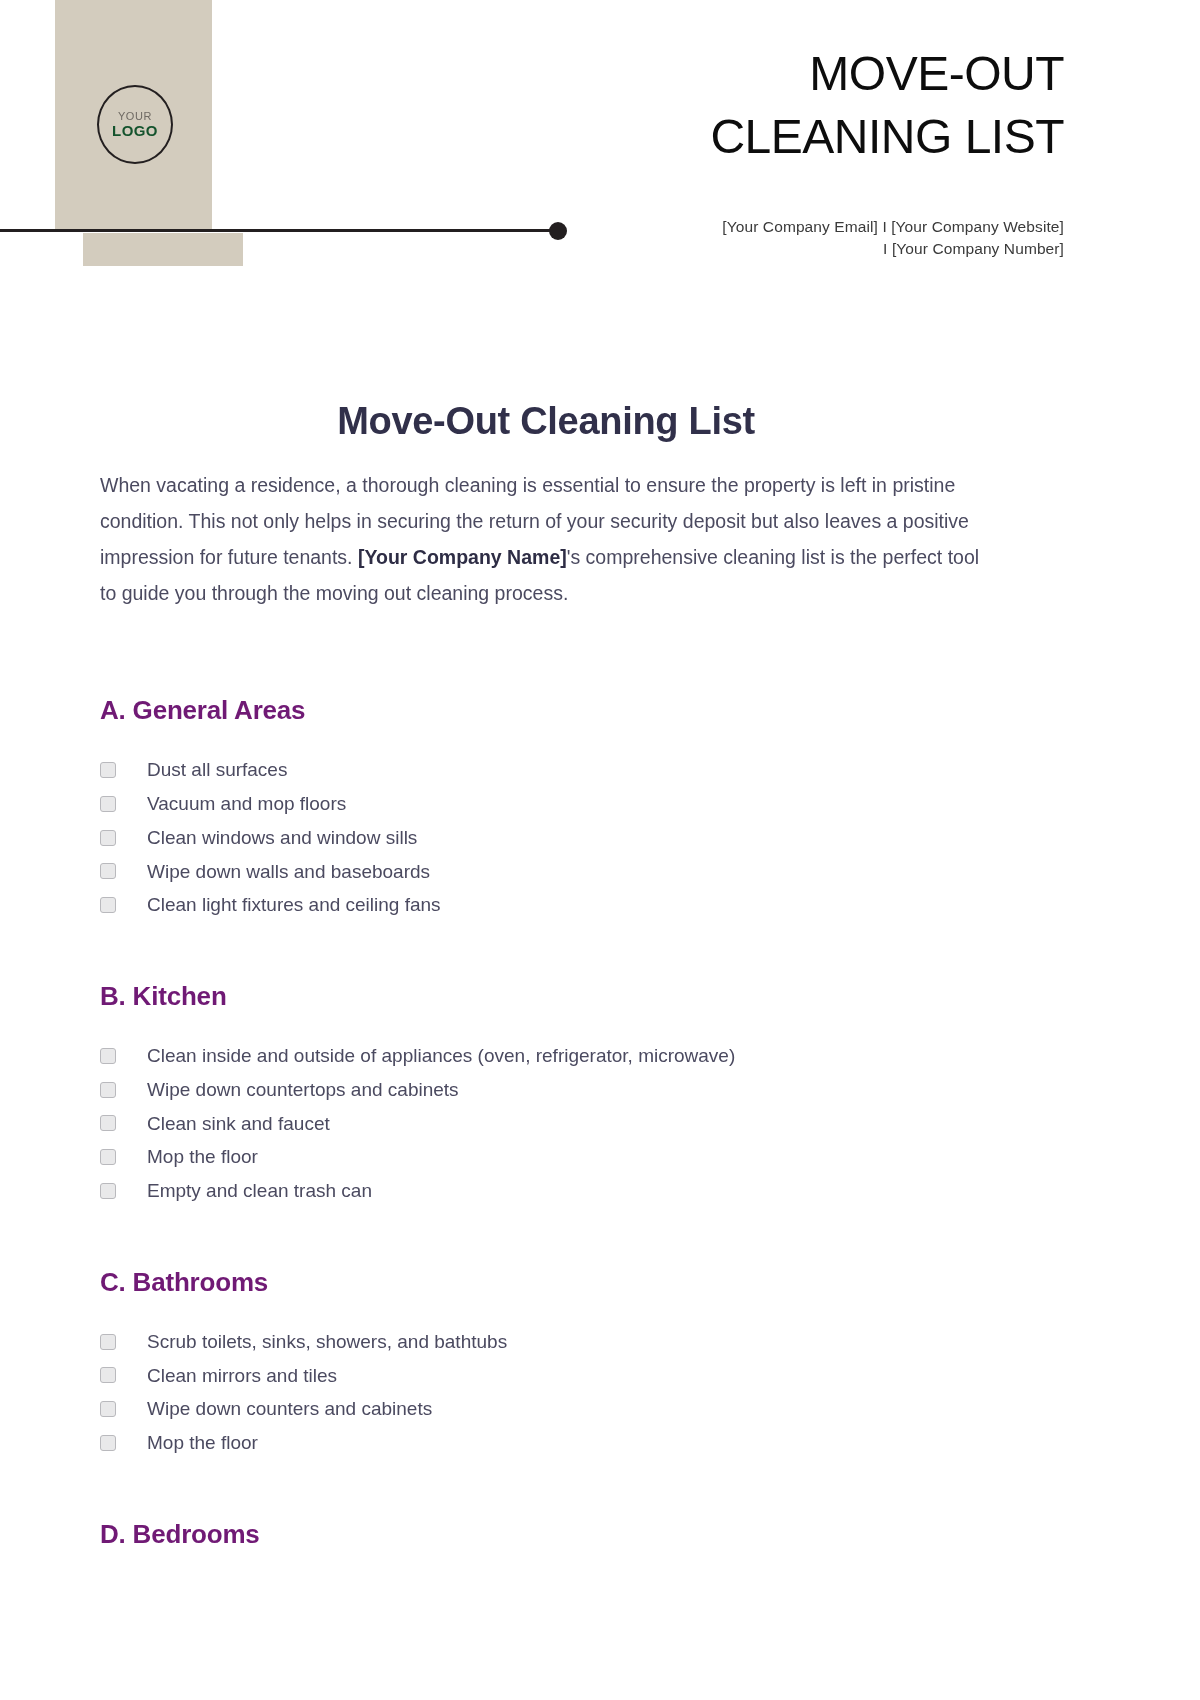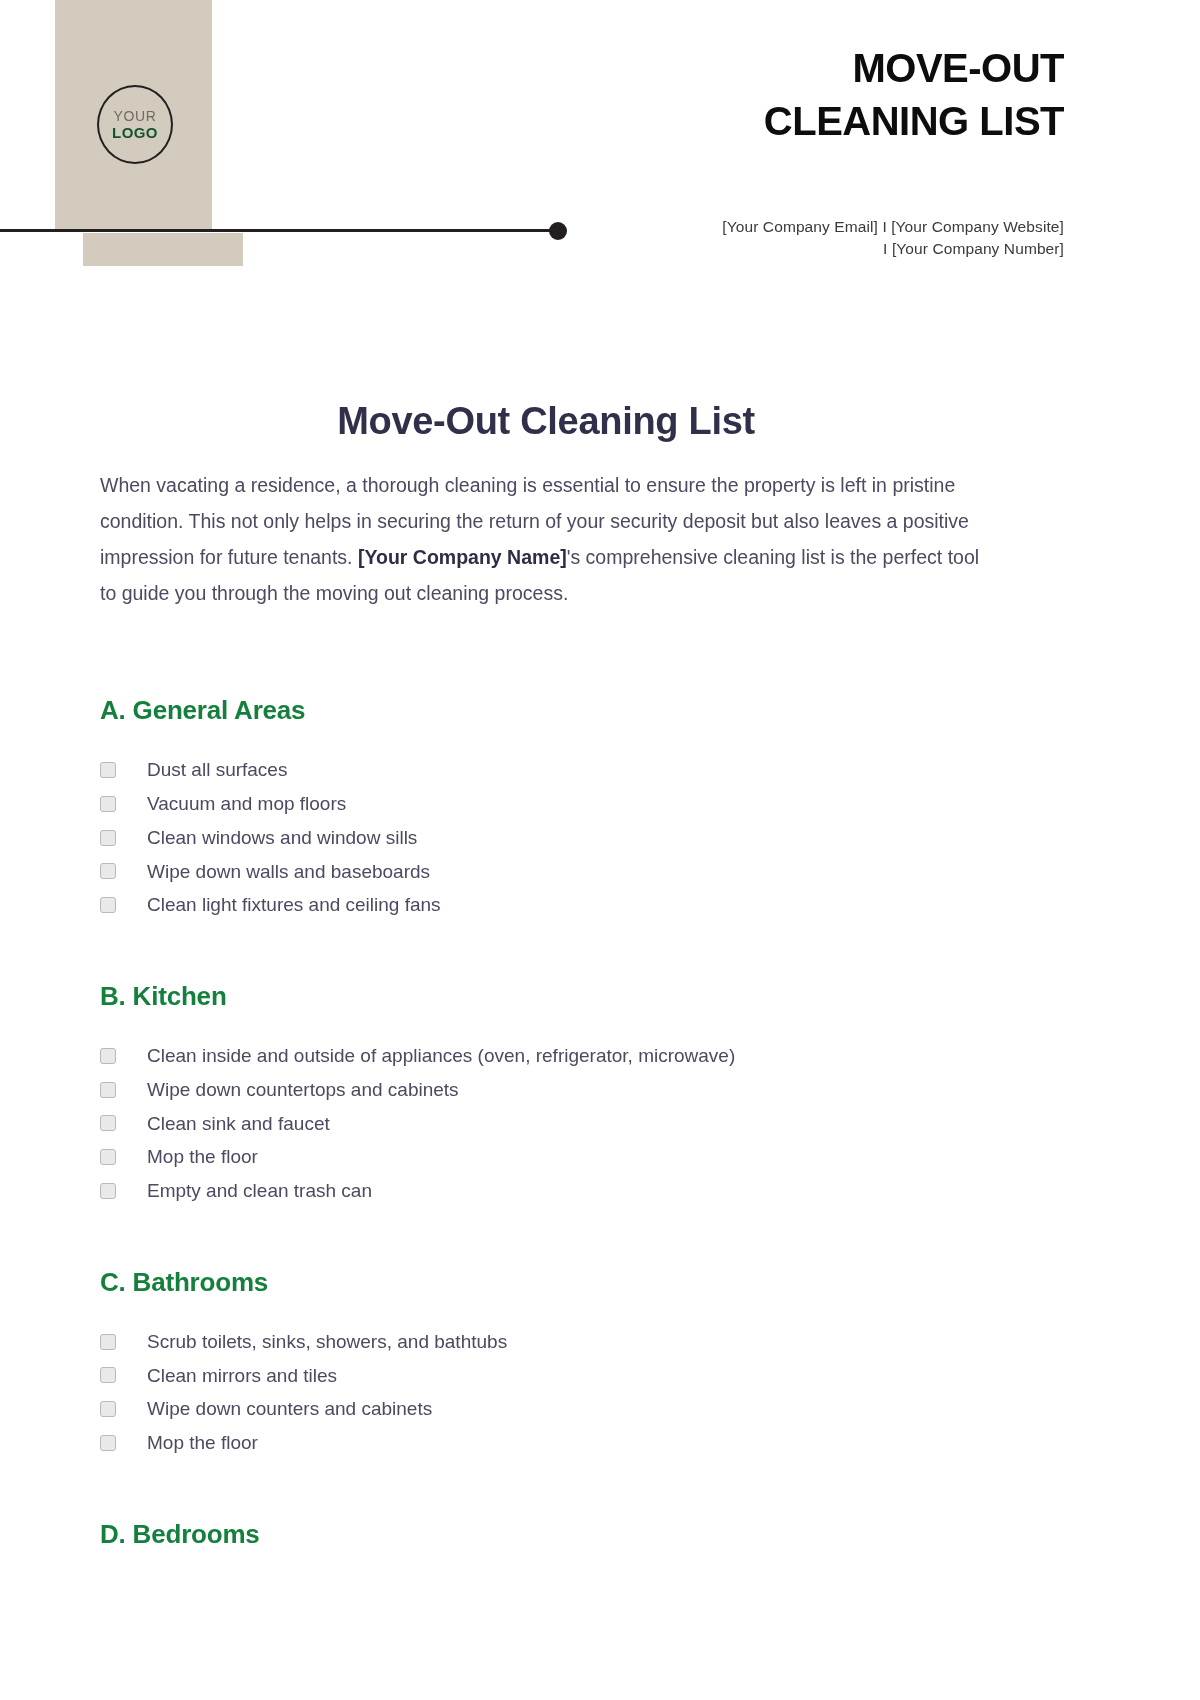--- a/index.html
+++ b/index.html
@@ -47,21 +47,21 @@
     height: 79px;
     border: 2.5px solid #231f20;
     border-radius: 50%;
     display: flex;
     flex-direction: column;
     align-items: center;
     justify-content: center;
     box-sizing: border-box;
   }
   .logo-circle .logo-top {
-    font-size: 14px;
+    font-size: 11px;
     letter-spacing: 0.6px;
     color: #6f6a63;
     line-height: 1.15;
   }
   .logo-circle .logo-bottom {
     font-size: 15px;
     font-weight: 700;
     letter-spacing: 0.4px;
     color: #14532d;
     line-height: 1.15;
@@ -84,22 +84,22 @@
     border-radius: 50%;
     background: #231f20;
   }
 
   .header-title {
     position: absolute;
     right: 136px;
     top: 42px;
     width: 620px;
     text-align: right;
-    font-size: 40px;
-    font-weight: 700;
+    font-size: 48px;
+    font-weight: 400;
     line-height: 1.32;
     letter-spacing: -0.5px;
     color: #0d0d0d;
     text-transform: uppercase;
   }
   .header-title .l1,
   .header-title .l2 { display: block; }
 
   .header-contact {
     position: absolute;
@@ -144,21 +144,21 @@
     width: 895px;
   }
   .intro b { color: #2e2d45; font-weight: 700; }
 
   .section {
     margin-top: 0;
   }
   .section-heading {
     font-size: 26px;
     font-weight: 700;
-    color: #15803d;
+    color: #701a75;
     letter-spacing: -0.2px;
   }
   .section-a  { margin-top: 84px; }
   .section-b  { margin-top: 64px; }
   .section-c  { margin-top: 64px; }
   .section-d  { margin-top: 64px; }
 
   .checklist {
     list-style: none;
     margin: 32px 0 0 0;

